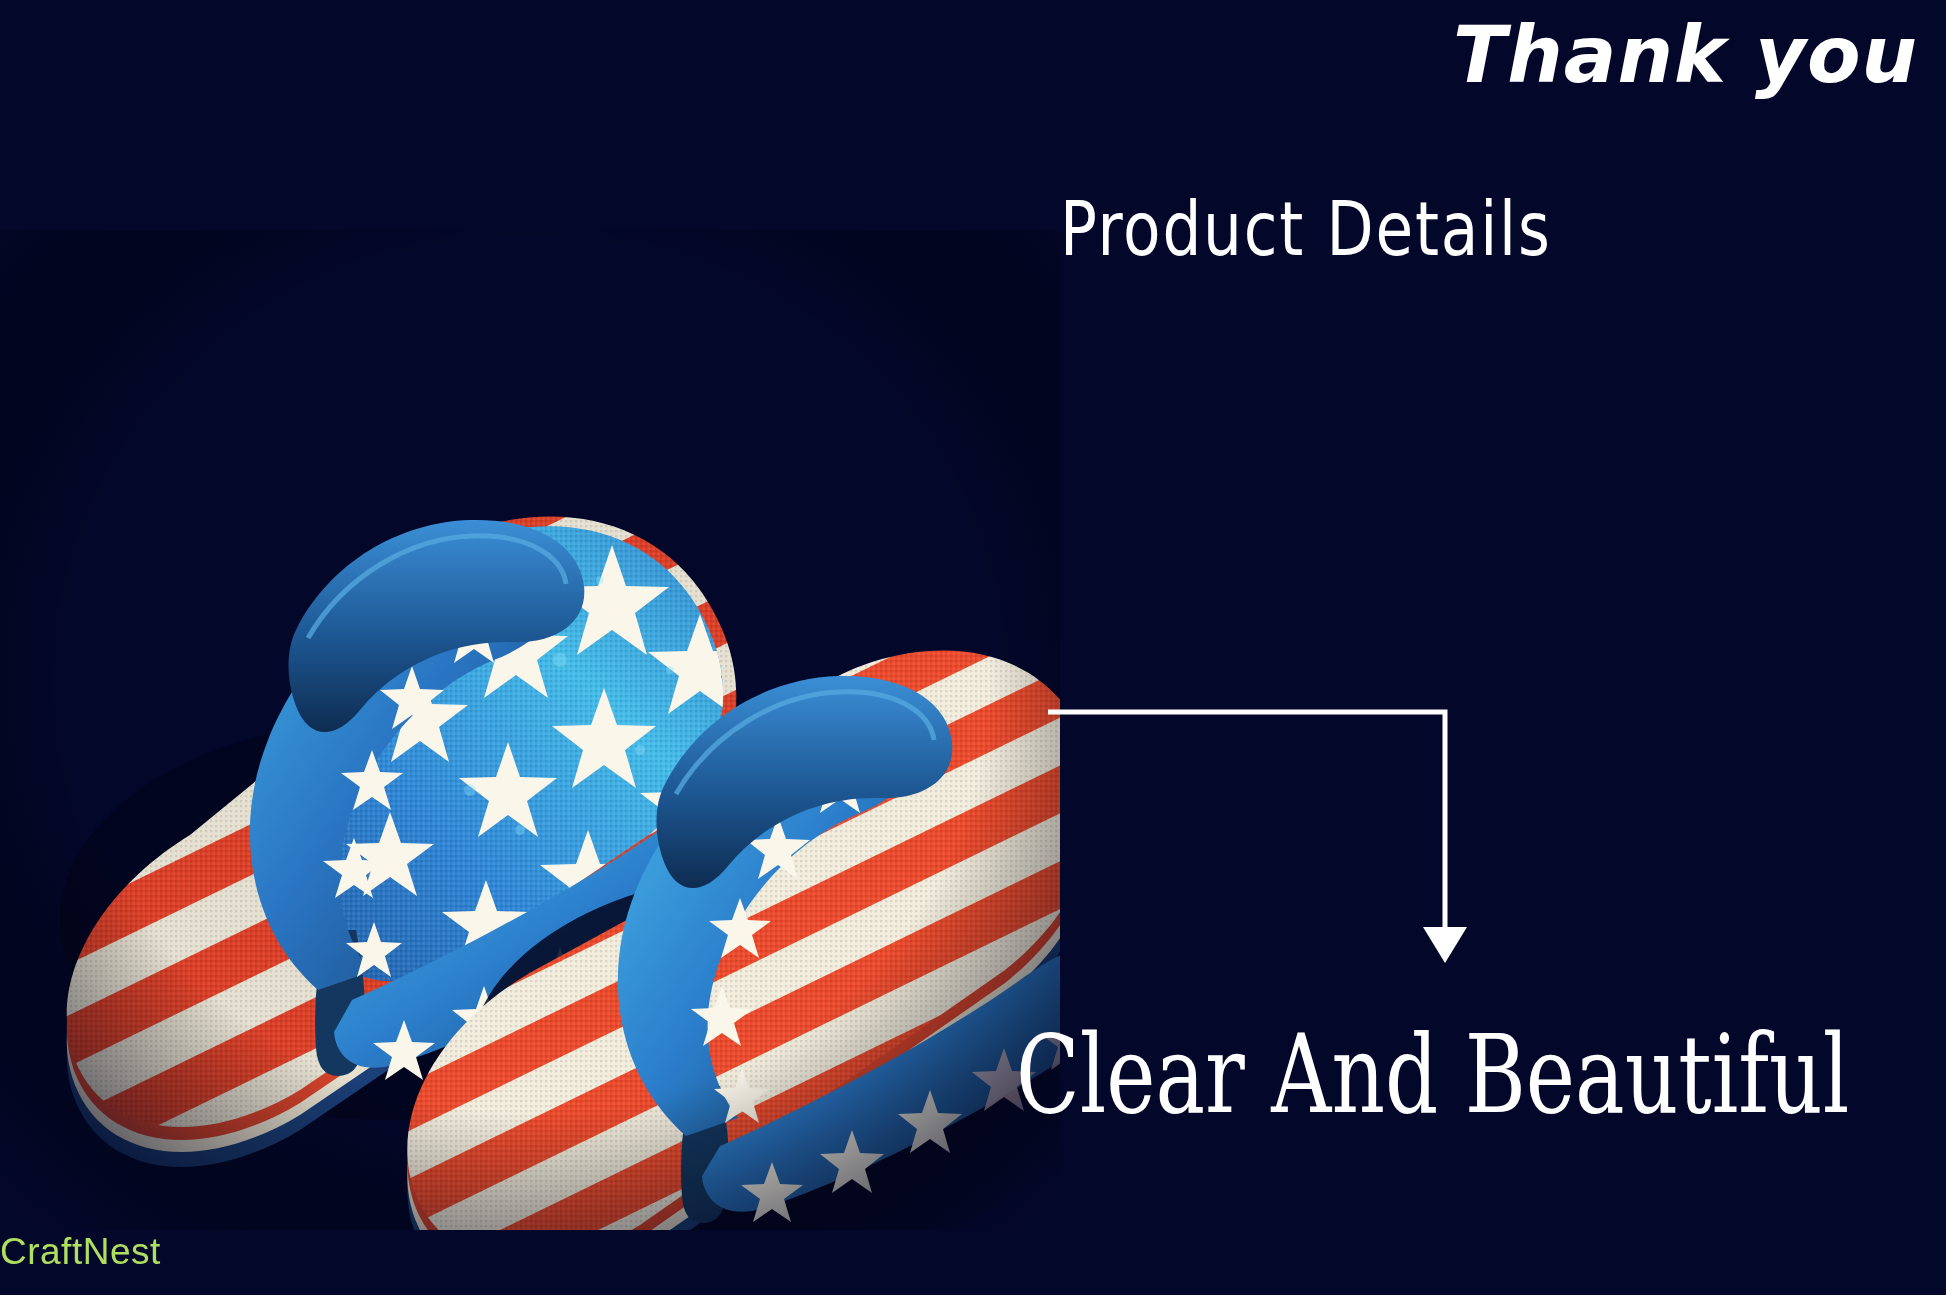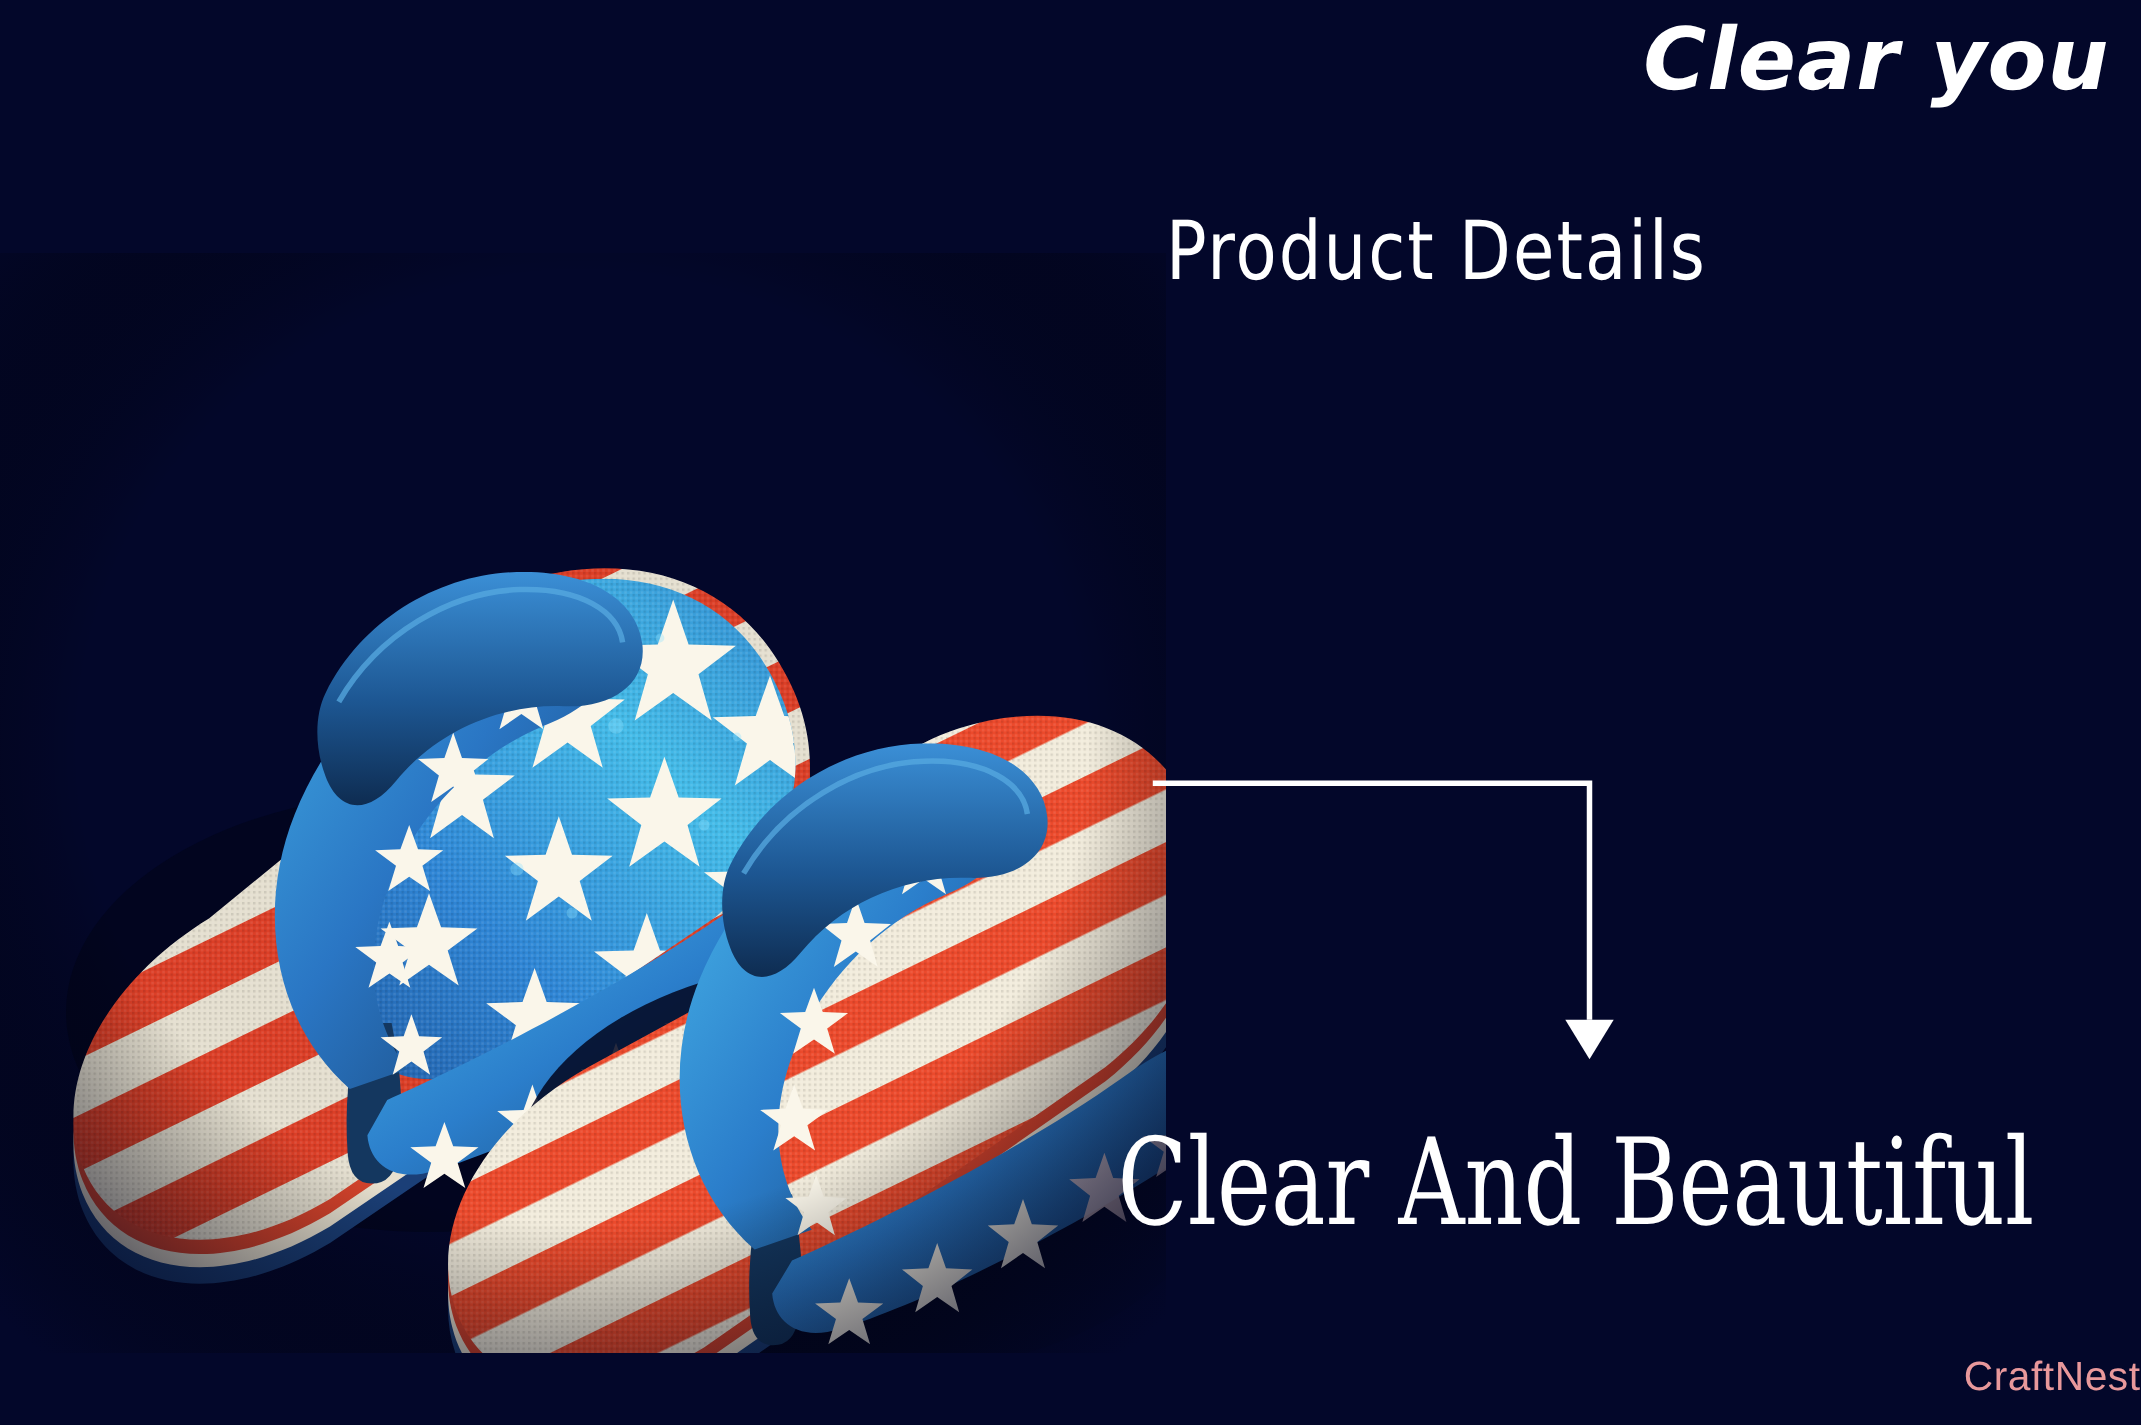--- a/index.html
+++ b/index.html
@@ -68,28 +68,27 @@
     line-height: 1;
     white-space: nowrap;
     transform: scaleX(0.80) scaleY(1.05);
     transform-origin: left top;
   }
   .watermark {
     position: absolute;
     left: 0;
     right: 0;
     bottom: 22px;
-    text-align: right;
-    color: #fca5a5;
+    text-align: left;
+    color: #bef264;
     font-family: "Liberation Sans", sans-serif;
     font-size: 37px;
     font-weight: 400;
     letter-spacing: 0.5px;
     opacity: 0.92;
-    padding-left: 39px;
   }
 
   
   #connector {
     position: absolute;
     left: 1030px;
     top: 695px;
     width: 450px;
     height: 290px;
     pointer-events: none;
@@ -368,21 +367,21 @@
         <rect x="0" y="0" width="1060" height="1000" fill="url(#vign)"></rect>
       </g>
     </svg>
   </div>
 
   <svg id="connector" viewBox="0 0 450 290" xmlns="http://www.w3.org/2000/svg">
     <path d="M 18 17 L 415 17 L 415 232" stroke="#ffffff" stroke-width="5" fill="none" stroke-linecap="butt" stroke-linejoin="miter"></path>
     <path d="M 393 232 L 437 232 L 415 268 Z" fill="#ffffff"></path>
   </svg>
 
-  <div class="thank-you">Clear you</div>
+  <div class="thank-you">Thank you</div>
 
   <div class="product-details">Product Details</div>
 
   <div class="tagline">Clear And Beautiful</div>
 
   <div class="watermark">CraftNest</div>
 
 </div>
 
 </body></html>

